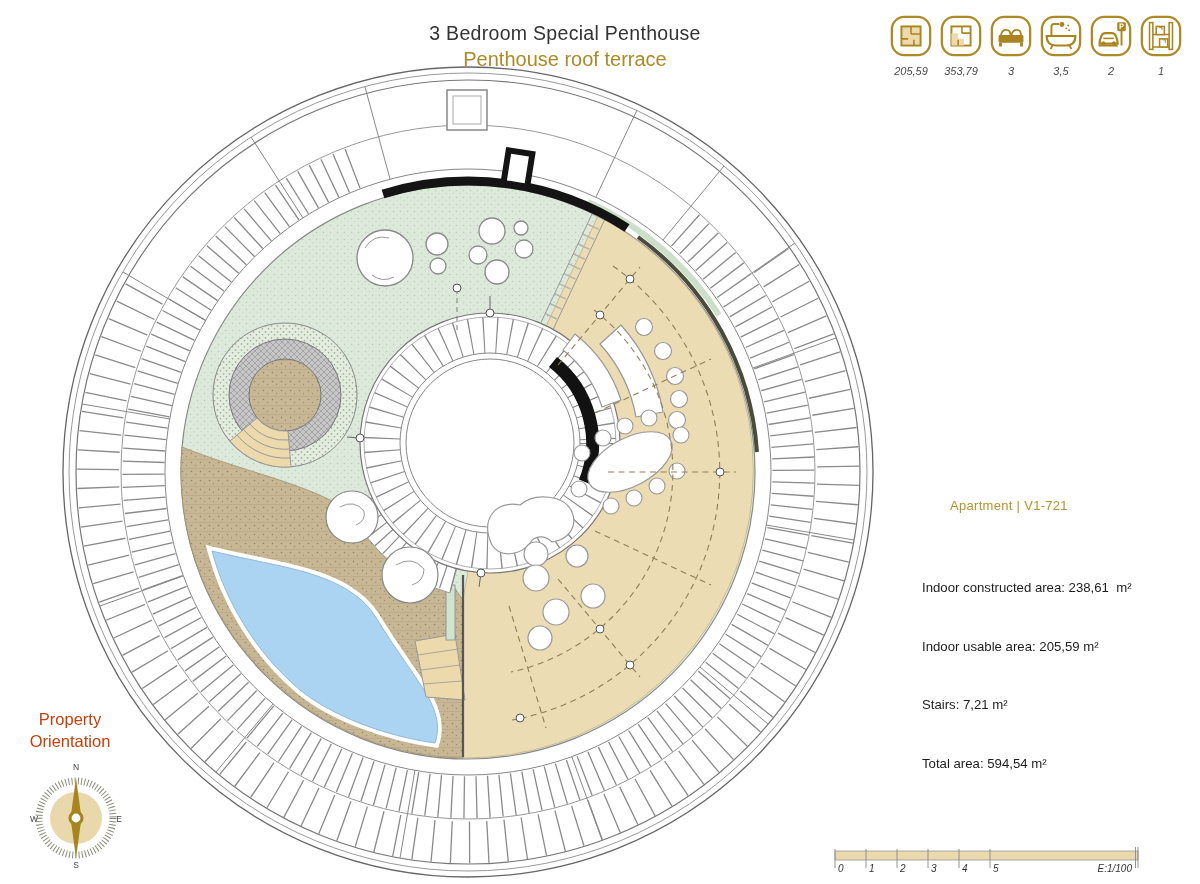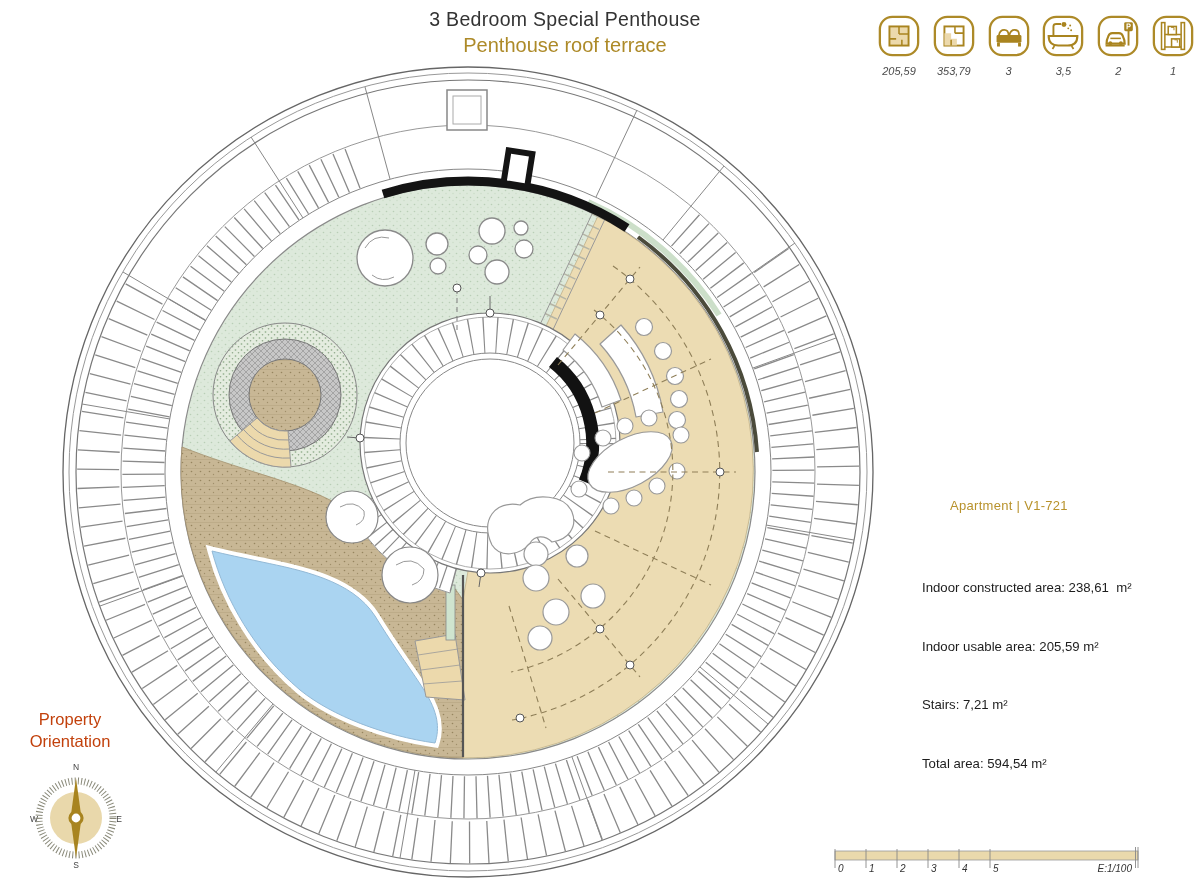--- a/index.html
+++ b/index.html
@@ -1,21 +1,21 @@
 <!DOCTYPE html>
 <html><head>
 <meta charset="utf-8">
 <style>
   html,body{margin:0;padding:0;background:#fff;}
   #canvas{position:relative;width:1200px;height:884px;background:#fff;overflow:hidden;
           font-family:"Liberation Sans",sans-serif;}
-  .hdr{position:absolute;left:330px;top:8px;width:470px;text-align:center;}
+  .hdr{position:absolute;left:330px;top:22px;width:470px;text-align:center;}
   .hdr .title{font-size:19.5px;color:#333;letter-spacing:.3px;}
   .hdr .subtitle{font-size:20px;color:#ad8a28;margin-top:3px;}
-  .stats{position:absolute;left:874px;top:14px;width:324px;display:flex;justify-content:space-between;}
+  .stats{position:absolute;left:874px;top:14px;width:324px;display:flex;justify-content:center;}
   .stat{width:50px;text-align:center;}
   .stat svg{width:44px;height:44px;display:block;margin:0 auto;}
   .stat-value{font-size:11px;font-style:italic;color:#4b4b4b;margin-top:7px;}
   .apt{position:absolute;left:922px;top:498px;width:260px;}
   .apt-title{font-size:13px;color:#b8922c;padding-left:28px;letter-spacing:.3px;}
   .apt-details{margin-top:26px;font-size:13.2px;color:#1d1d1d;line-height:19.5px;white-space:pre-wrap;}
   .orient{position:absolute;left:0;top:708px;width:140px;text-align:center;
           font-size:16.5px;color:#c2410c;line-height:22px;}
   #plan{position:absolute;left:30px;top:62px;}
   #compass{position:absolute;left:30px;top:758px;}

